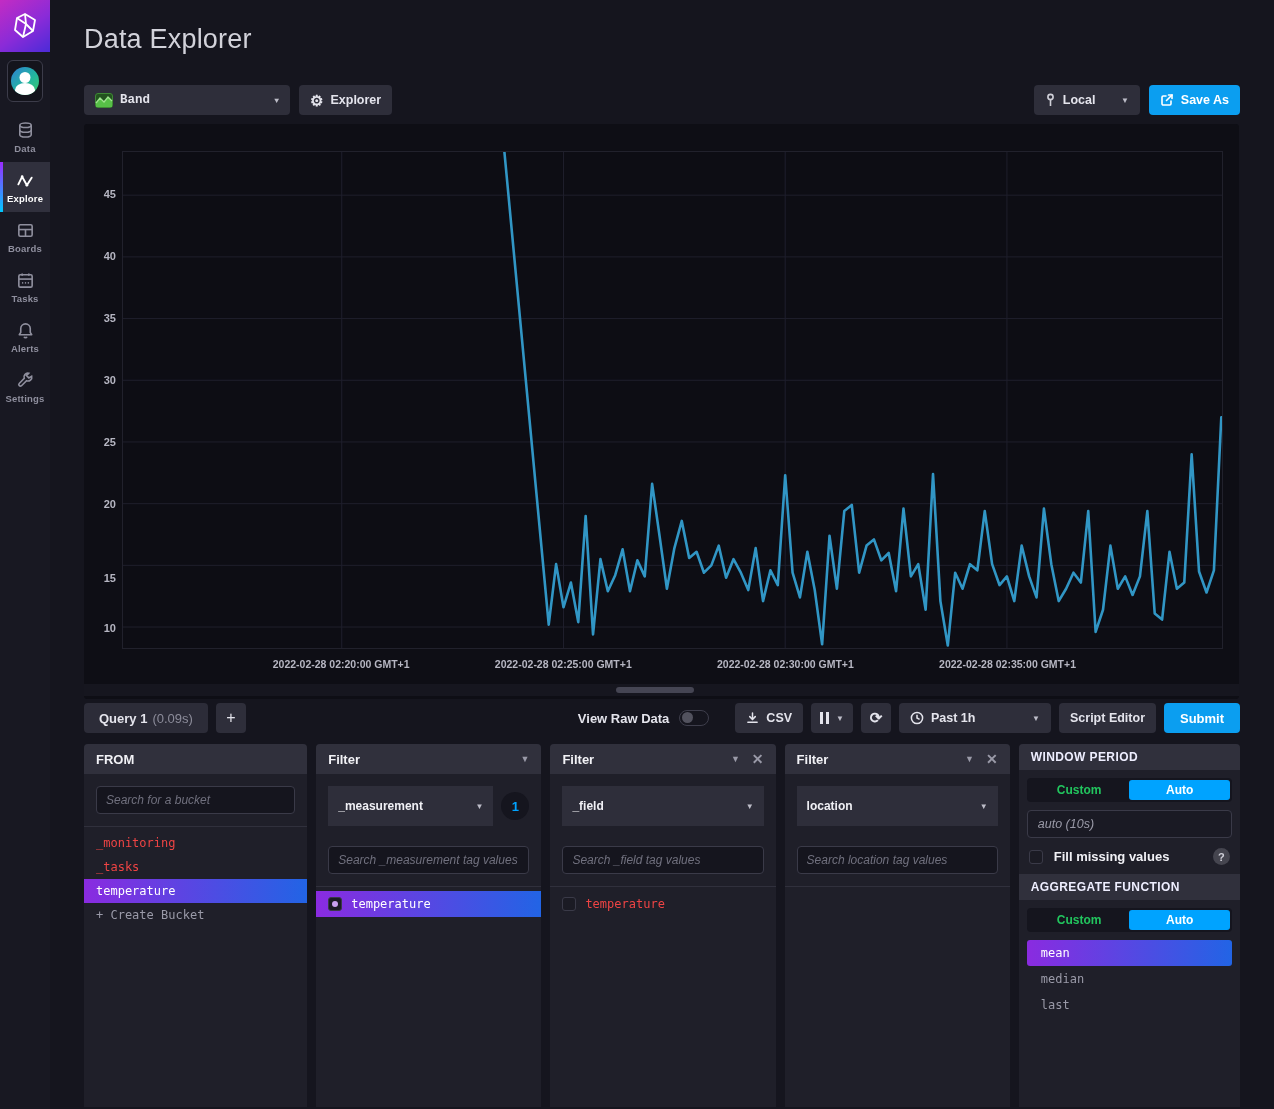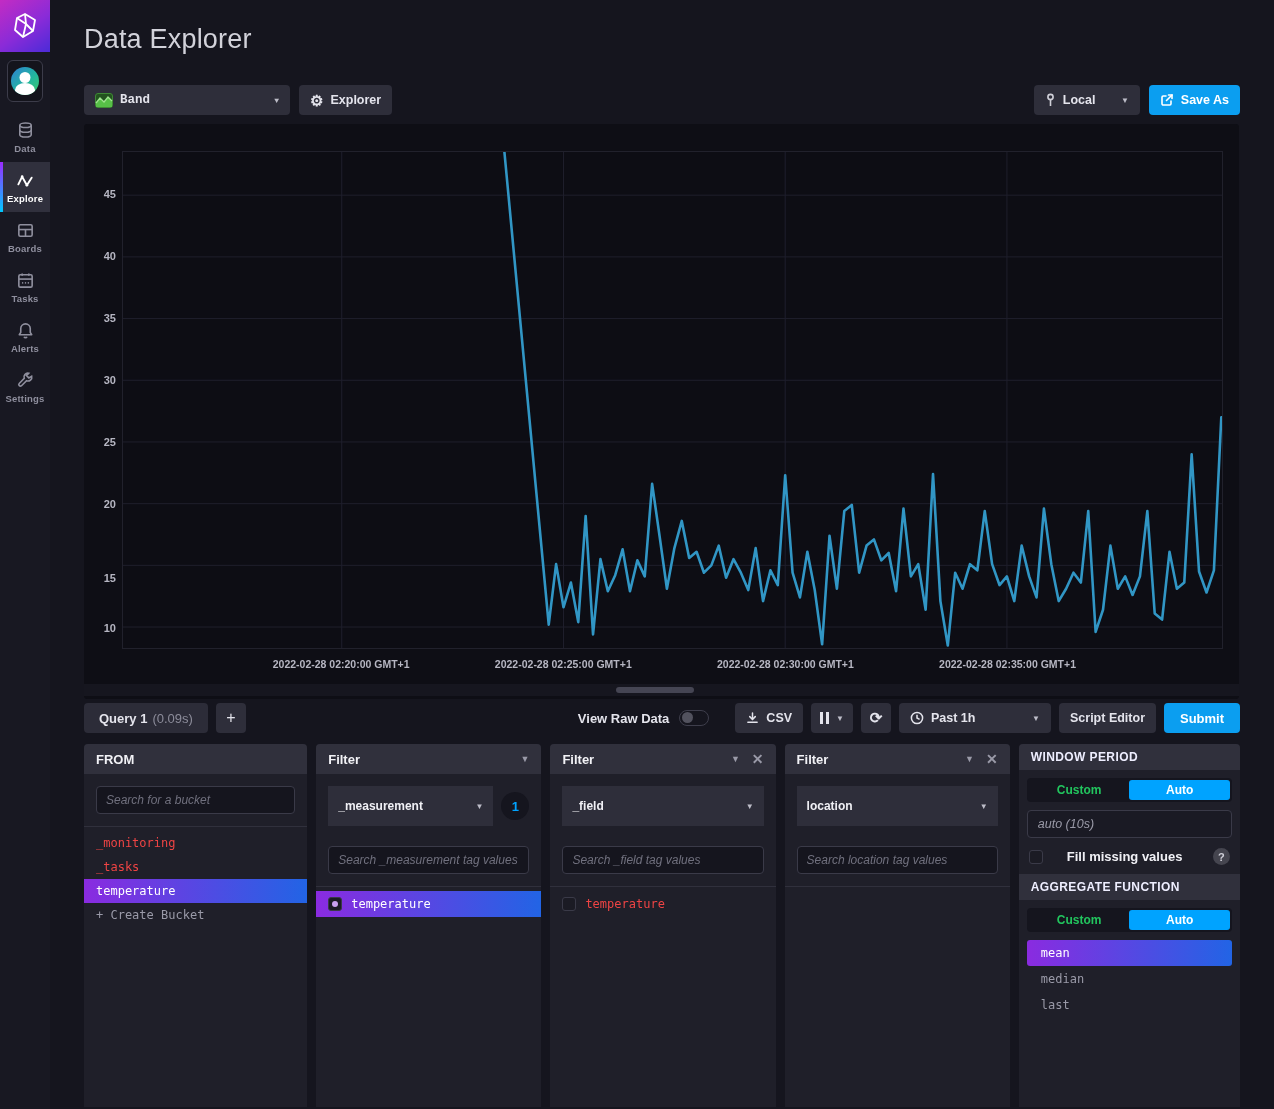--- a/index.html
+++ b/index.html
@@ -166,21 +166,21 @@
   .seg-toggle {
     display:flex; background:#15151e; border-radius:4px; height:24px; padding:2px; cursor:pointer;
   }
   .seg { flex:1; display:flex; align-items:center; justify-content:center; font-size:12px; font-weight:700; color:#22c55e; border-radius:3px; }
   .seg.on { background:#00a3ff; color:#fff; }
   .wp-input {
     width:100%; height:28px; margin-top:8px; background:#1a1a24; border:1px solid #3a3a48;
     border-radius:4px; color:#9a9aa8; font-size:12.5px; font-style:italic; padding:0 10px;
     font-family:"Liberation Sans",sans-serif; outline:none;
   }
-  .fill-row { display:flex; align-items:center; gap:24px; margin:10px 2px 9px 2px; font-size:13px; font-weight:700; color:#f0f0f5; }
+  .fill-row { display:flex; align-items:center; gap:11px; margin:10px 2px 9px 2px; font-size:13px; font-weight:700; color:#f0f0f5; }
   .help-circle {
     margin-left:auto; width:17px; height:17px; border-radius:50%; background:#45454f;
     color:#cfcfd8; font-size:11px; font-weight:700; display:flex; align-items:center; justify-content:center; cursor:pointer;
   }
   .fn-list { margin-top:2px; }
   .fn-row { height:26px; display:flex; align-items:center; padding:0 14px; font-size:12px; color:#9a9aa8; cursor:pointer; }
   .fn-row.selected { background:linear-gradient(90deg,#8a2be0 0%,#2264e5 100%); color:#fff; border-radius:3px; }
   .wp-gap { height:6px; }
 </style>
 </head>

